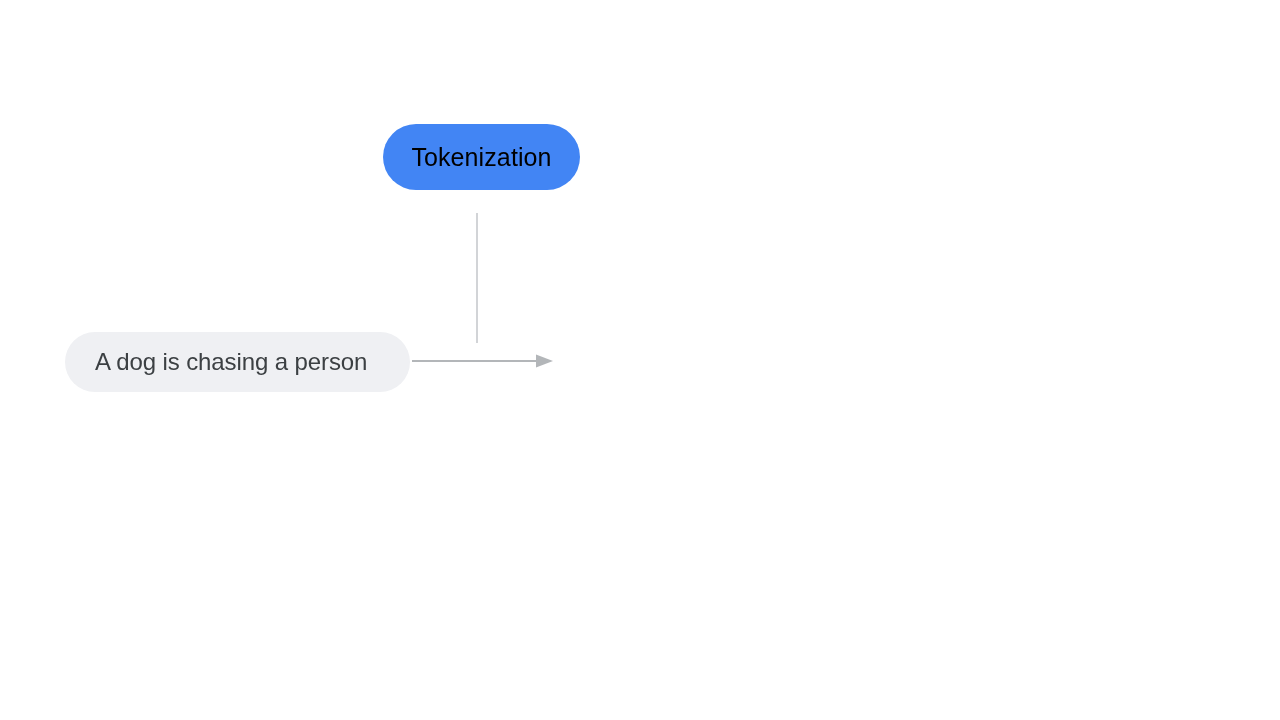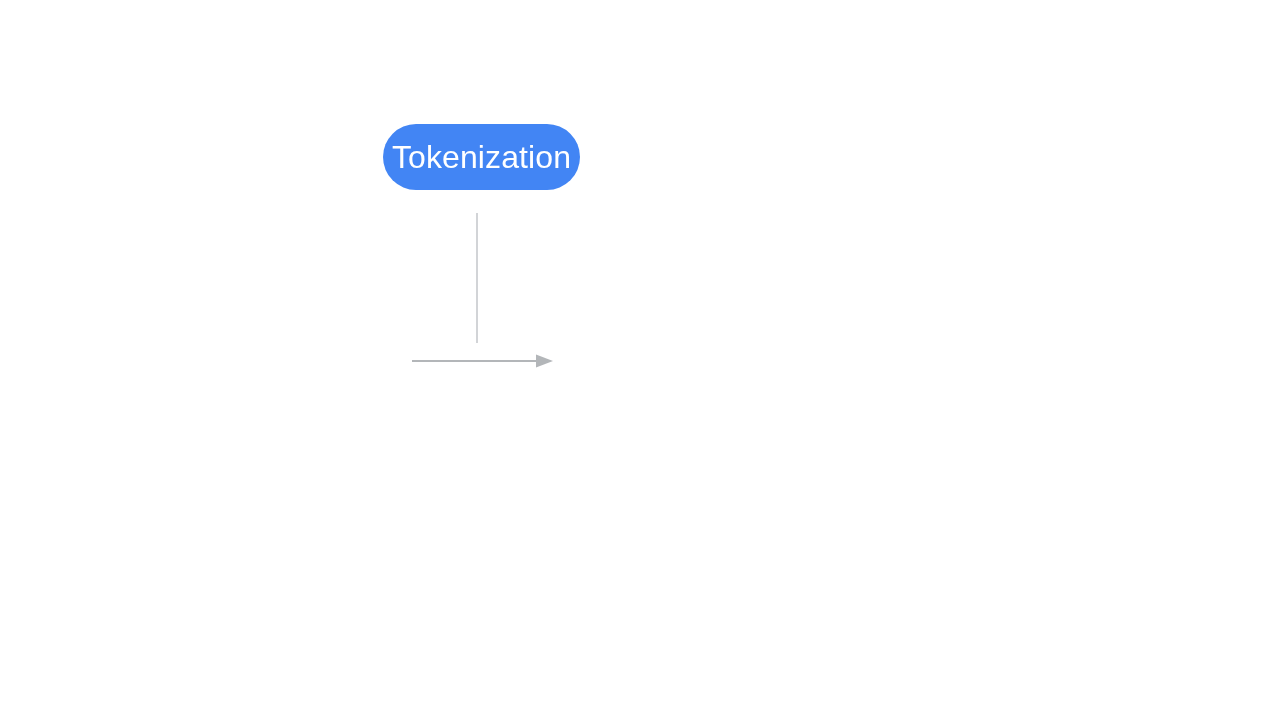--- a/index.html
+++ b/index.html
@@ -30,22 +30,22 @@
     width: 197px;
     height: 66px;
     border-radius: 33px;
     background: #4285f4;
     display: flex;
     align-items: center;
     justify-content: center;
     box-sizing: border-box;
   }
   .stage-pill-label {
-    color: #ffffff;
-    font-size: 32px;
+    color: #000000;
+    font-size: 25px;
     font-family: "Liberation Sans", sans-serif;
     letter-spacing: 0.1px;
     line-height: 1;
     white-space: nowrap;
     text-align: center;
   }
 
   
   .input-pill {
     position: absolute;
@@ -93,19 +93,22 @@
 <body>
 
 <div id="canvas">
 
   <div class="stage-pill">
     <span class="stage-pill-label">Tokenization</span>
   </div>
 
   <div class="drop-line"></div>
 
+  <div class="input-pill">
+    <span class="input-pill-label">A dog is chasing a person</span>
+  </div>
 
   <svg class="flow-arrow" viewBox="0 0 146 22">
     <line x1="2" y1="11" x2="128" y2="11" stroke="#b3b6b9" stroke-width="2.2"></line>
     <polygon points="126,4.5 143,11 126,17.5" fill="#b3b6b9"></polygon>
   </svg>
 
 </div>
 
 </body></html>

